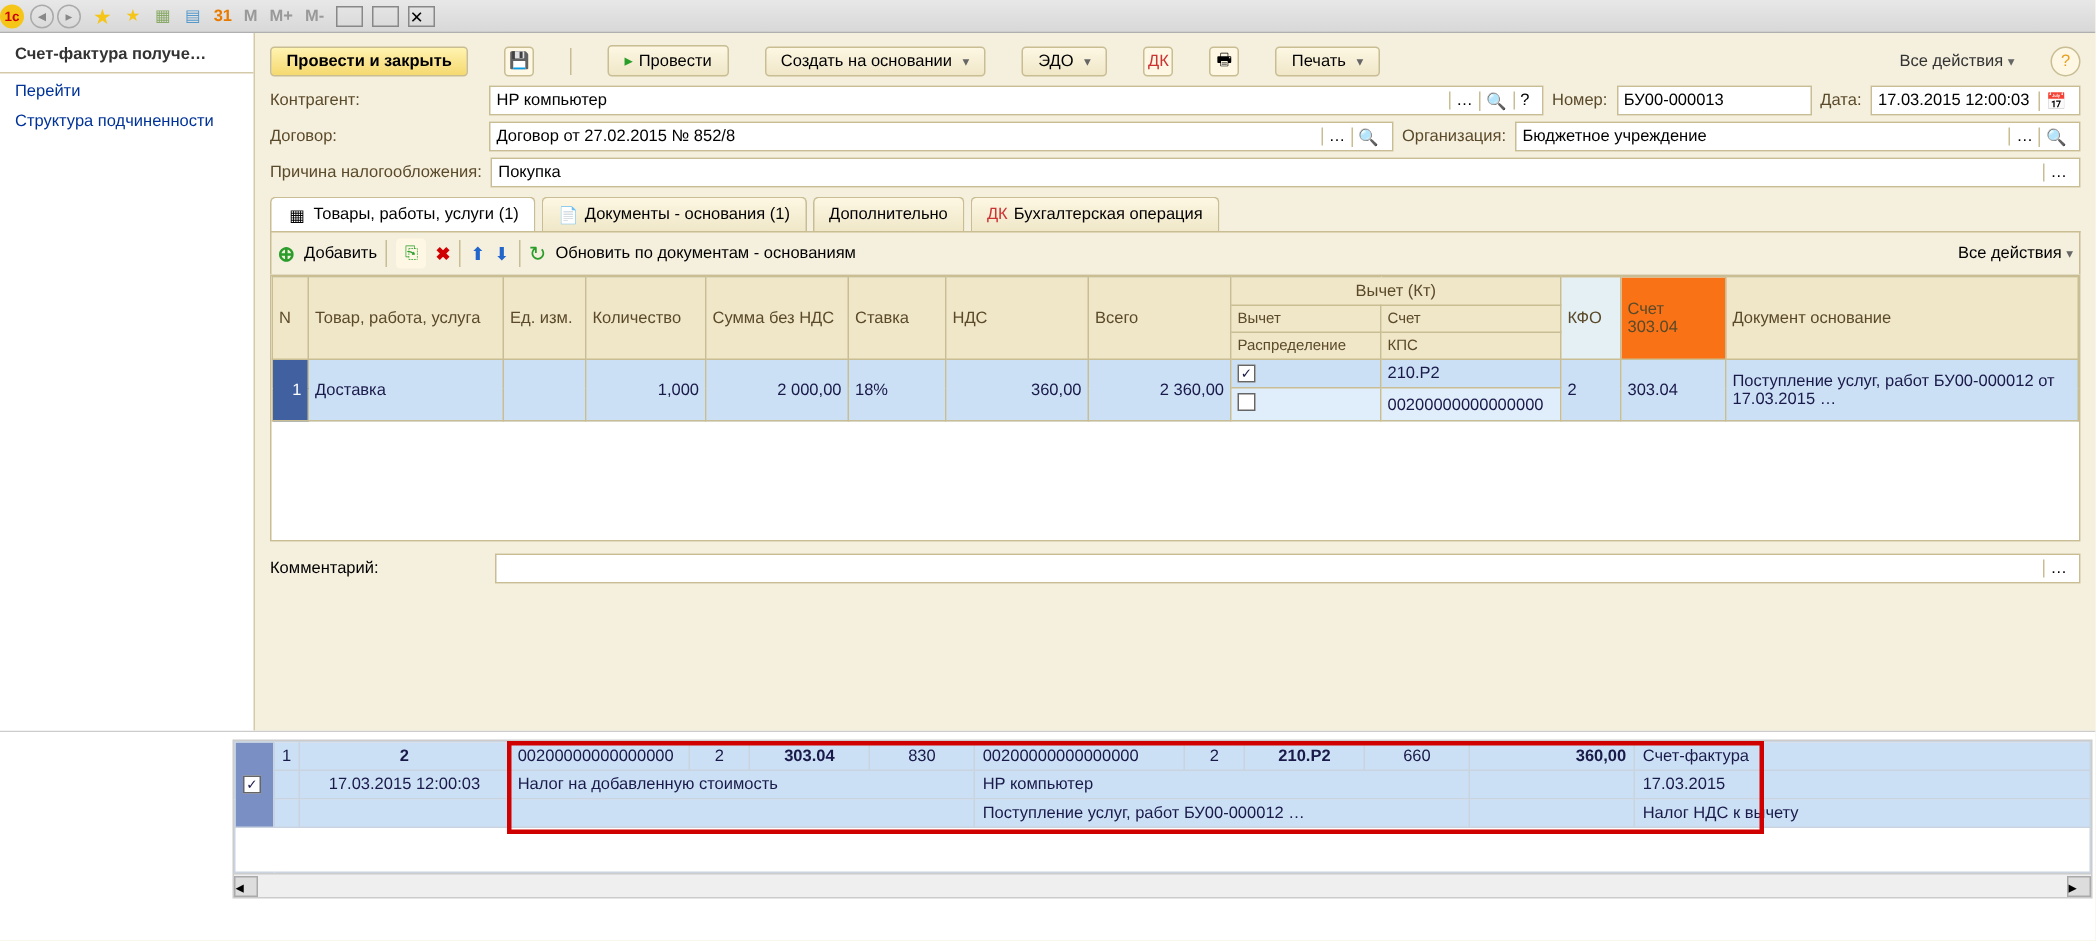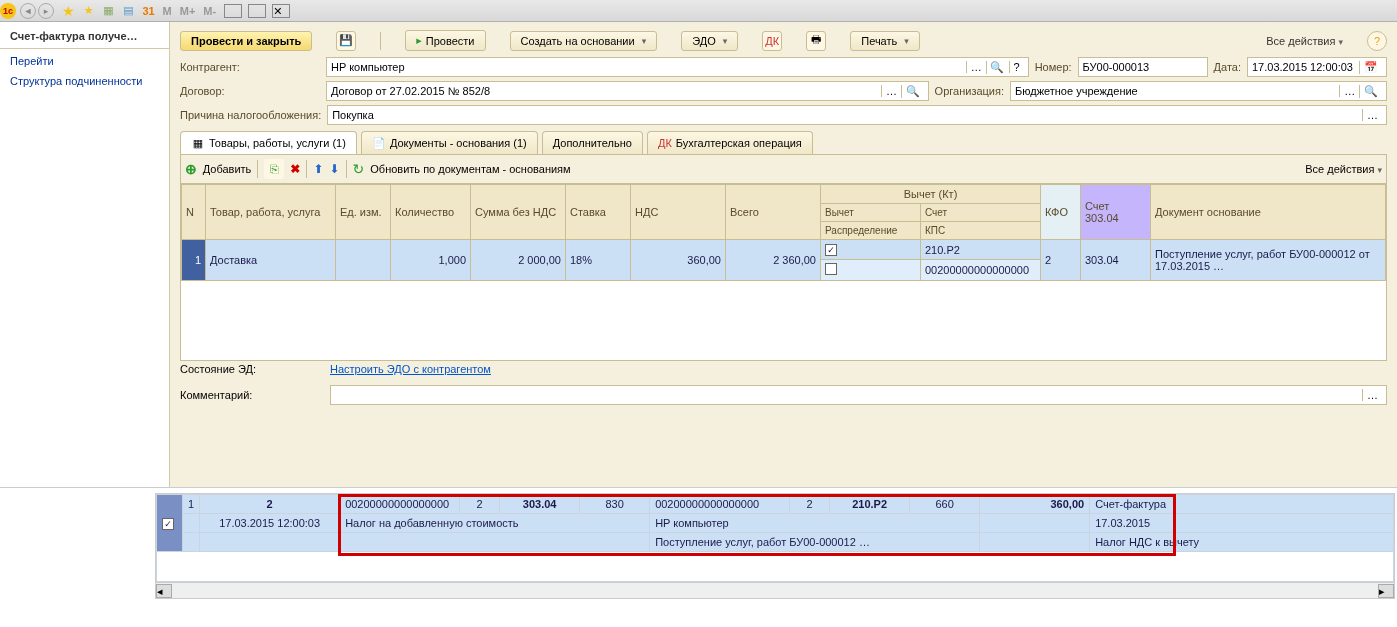--- a/index.html
+++ b/index.html
@@ -236,21 +236,21 @@
           <th rowspan="3" style="width:24px">N</th>
           <th rowspan="3" style="width:130px">Товар, работа, услуга</th>
           <th rowspan="3" style="width:55px">Ед. изм.</th>
           <th rowspan="3" style="width:80px">Количество</th>
           <th rowspan="3" style="width:95px">Сумма без НДС</th>
           <th rowspan="3" style="width:65px">Ставка</th>
           <th rowspan="3" style="width:95px">НДС</th>
           <th rowspan="3" style="width:95px">Всего</th>
           <th colspan="2" style="text-align:center">Вычет (Кт)</th>
           <th rowspan="3" style="width:40px;background:#e5f0f5">КФО</th>
-          <th rowspan="3" style="width:70px;background:#c4b5fd">Счет 303.04</th>
+          <th rowspan="3" style="width:70px;background:#f97316">Счет 303.04</th>
           <th rowspan="3">Документ основание</th>
         </tr>
         <tr class="sub">
           <th style="width:100px">Вычет</th>
           <th style="width:120px">Счет</th>
         </tr>
         <tr class="sub">
           <th>Распределение</th>
           <th>КПС</th>
         </tr>
@@ -271,24 +271,20 @@
         </tr>
         <tr>
           <td class="data alt"><span class="checkbox-fake"></span></td>
           <td class="data alt">00200000000000000</td>
         </tr>
       </tbody>
         </table>
     </div>
 
 
-    <div class="state-row">
-      <label style="min-width:140px">Состояние ЭД:</label>
-      <span class="link">Настроить ЭДО с контрагентом</span>
-    </div>
     <div class="state-row" style="margin-top:6px">
       <label style="min-width:140px">Комментарий:</label>
       <div class="field" style="flex:1">
         <span></span>
         <span class="dots">…</span>
       </div>
     </div>
   </div>
 </div>
 

